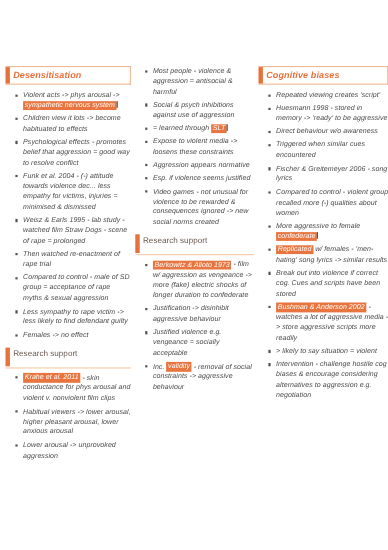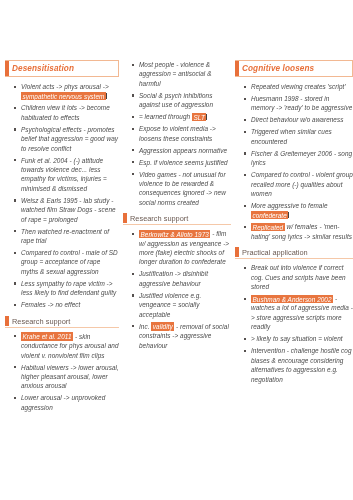--- a/index.html
+++ b/index.html
@@ -61,21 +61,21 @@
     color: #e8703a;
     letter-spacing: 0.1px;
     line-height: 11px;
     white-space: nowrap;
   }
 
   
   .sub-header {
     position: relative;
     border-bottom: 1px solid #f5c8a8;
-    padding: 1px 2px 1px 7px;
+    padding: 1px 2px 8px 7px;
     margin: 6px 0 4px 0;
   }
   .sub-header::before {
     content: "";
     position: absolute;
     left: 0;
     top: 0;
     bottom: 1px;
     width: 3.5px;
     background: #e8703a;
@@ -173,35 +173,32 @@
         </div>
         <ul class="bullets">
           <li><span class="hl">Berkowitz &amp; Alioto 1973</span><span> - film w/ aggression as vengeance -&gt; more (fake) electric shocks of longer duration to confederate</span></li>
           <li><span>Justification -&gt; disinhibit aggressive behaviour</span></li>
           <li><span>Justified violence e.g. vengeance = socially acceptable</span></li>
           <li><span>Inc. </span><span class="hl">validity</span><span> - removal of social constraints -&gt; aggressive behaviour</span></li>
         </ul>
       </div>
       <div class="col col-3">
         <div class="section-header">
-          <div class="htext">Cognitive loosens</div>
+          <div class="htext">Cognitive biases</div>
         </div>
         <ul class="bullets">
           <li><span>Repeated viewing creates 'script'</span></li>
           <li><span>Huesmann 1998 - stored in memory -&gt; 'ready' to be aggressive</span></li>
           <li><span>Direct behaviour w/o awareness</span></li>
           <li><span>Triggered when similar cues encountered</span></li>
           <li><span>Fischer &amp; Greitemeyer 2006 - song lyrics</span></li>
           <li><span>Compared to control - violent group recalled more (-) qualities about women</span></li>
           <li><span>More aggressive to female </span><span class="hl">confederate</span><span class="cursor"></span></li>
           <li><span class="hl">Replicated</span><span> w/ females - 'men-hating' song lyrics -&gt; similar results</span></li>
         </ul>
-        <div class="sub-header">
-          <div class="stext">Practical application</div>
-        </div>
         <ul class="bullets">
           <li><span>Break out into violence if correct cog. Cues and scripts have been stored</span></li>
           <li><span class="hl">Bushman &amp; Anderson 2002</span><span> - watches a lot of aggressive media -&gt; store aggressive scripts more readily</span></li>
           <li><span>&gt; likely to say situation = violent</span></li>
           <li><span>Intervention - challenge hostile cog biases &amp; encourage considering alternatives to aggression e.g. negotiation</span></li>
         </ul>
       </div>
     </div>
 </div>
 

